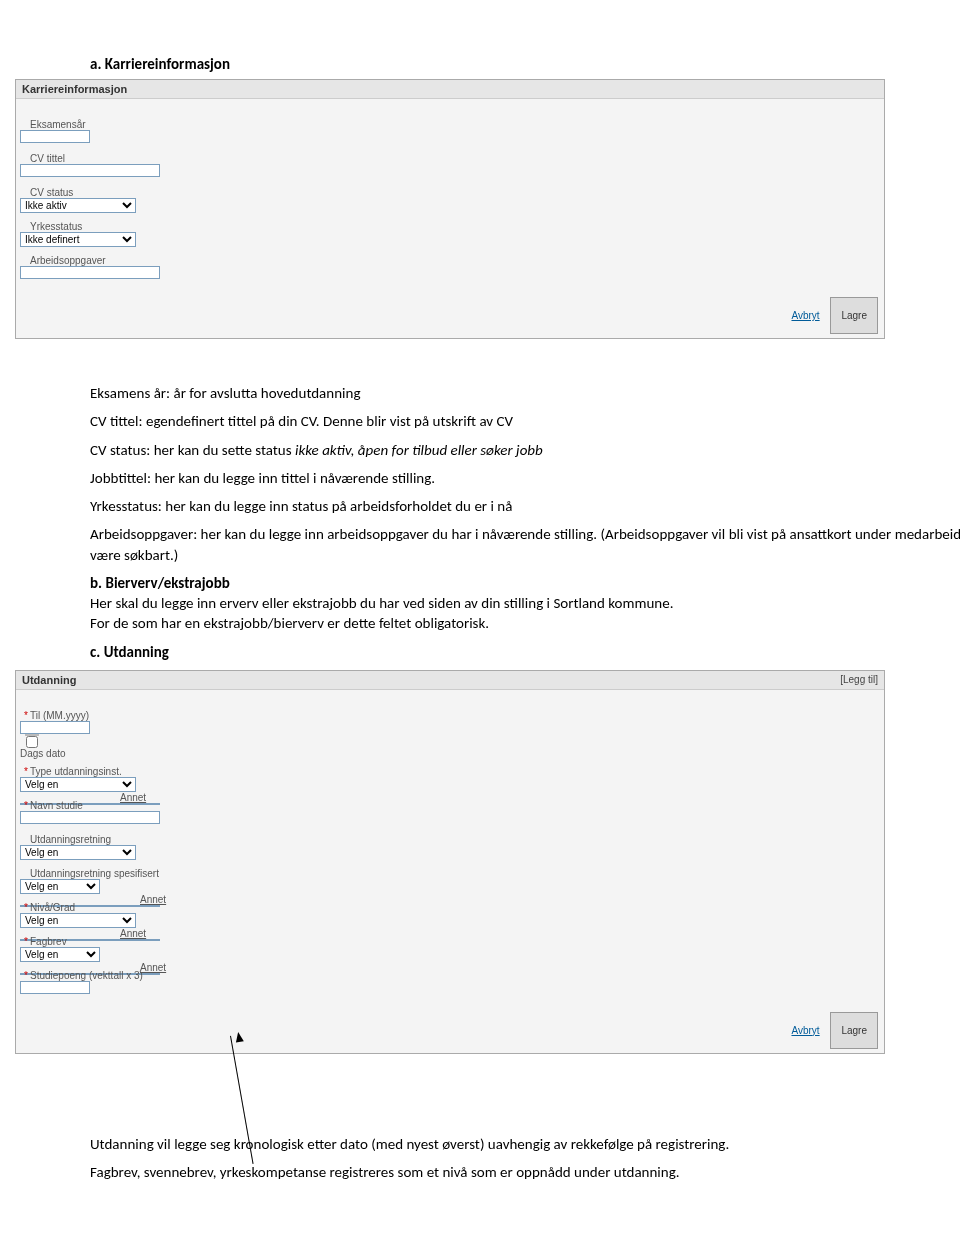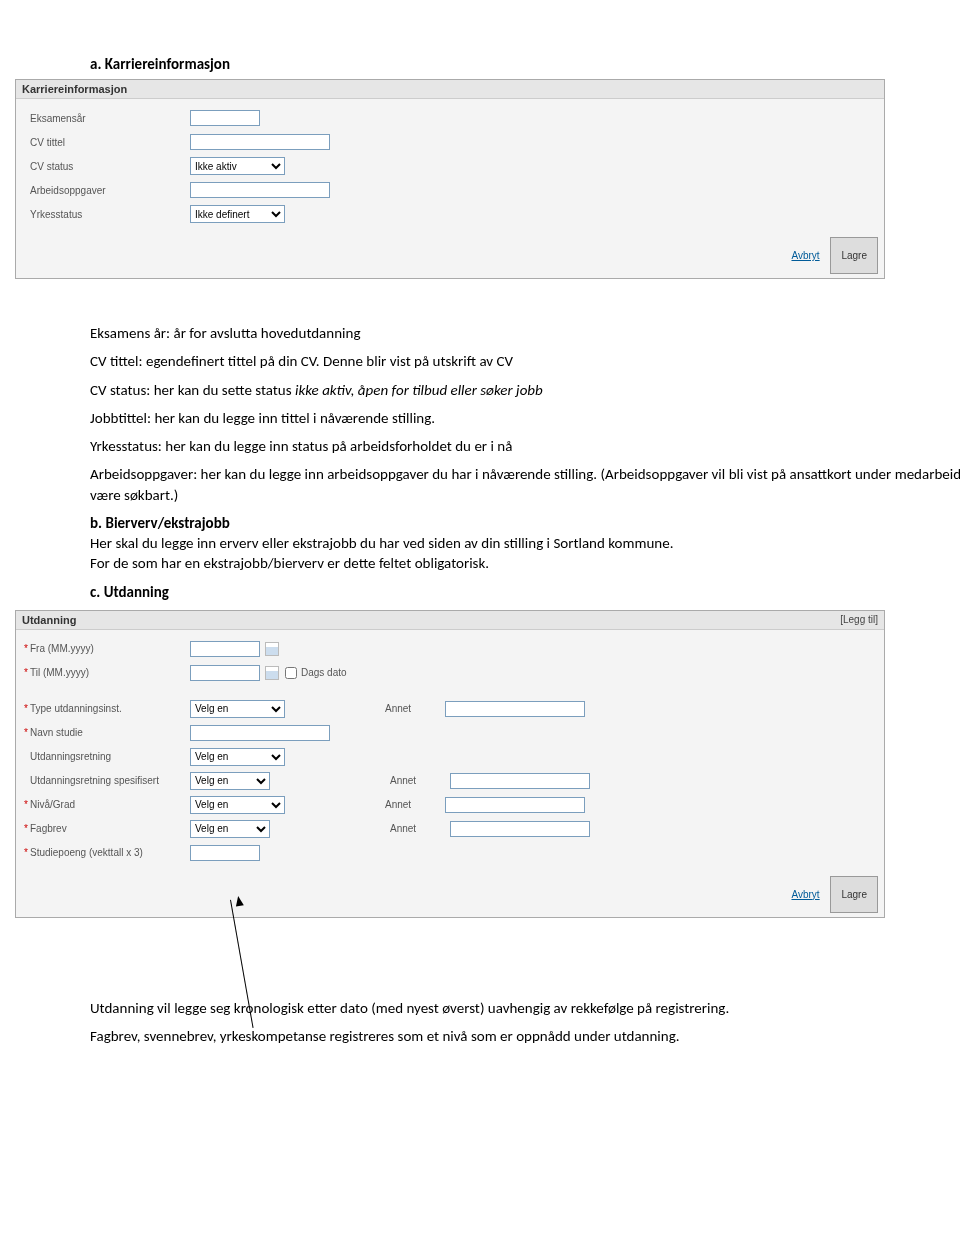--- a/index.html
+++ b/index.html
@@ -32,23 +32,23 @@
     align-items: center;
   }
   .panel-body {
     padding: 4px 4px 4px 4px;
     font-family: Arial, sans-serif;
     font-size: 10px;
     color: #555;
   }
   .form-row {
     display: flex;
-    align-items: center;
-    margin: 6px 0;
+    margin: 16px 0;
     height: 18px;
+    flex-direction: column;
   }
   .form-row .lbl {
     width: 170px;
     white-space: nowrap;
   }
   .form-row .req {
     color: #c00;
     width: 8px;
     display: inline-block;
     text-align: right;
@@ -62,31 +62,31 @@
     padding: 0 2px;
   }
   .form-row select {
     height: 18px;
     border: 1px solid #7b9ebd;
     background: #fff;
     font-size: 10px;
   }
   .w70 { width: 70px; }
   .w140 { width: 140px; }
-  .w100 { width: 95px; }
+  .w100 { width: 116px; }
   .w80 { width: 80px; }
   .cal-icon {
     width: 14px; height: 14px; margin-left: 5px;
     display: inline-block;
     border: 1px solid #bbb;
     background: linear-gradient(#fff 0 30%, #cde 30% 100%);
     position: relative;
   }
   .chk { width: 12px; height: 12px; margin: 0 4px 0 6px; }
-  .annet-lbl { width: 60px; margin-left: 100px; color:#555; }
+  .annet-lbl { width: 60px; margin-left: 100px; color:#555;text-decoration:underline; }
   .annet-input {
     height: 16px;
     border: 1px solid #7b9ebd;
     background: #fff;
     font-size: 10px;
     width: 140px;
     display:inline-block;
   }
   .panel-actions {
     text-align: right;
@@ -157,26 +157,26 @@
     </div>
     <div class="form-row">
       <span class="lbl"><span class="req">&nbsp;</span><span>CV tittel</span></span>
       <input class="w140" type="text" style="">
     </div>
     <div class="form-row">
       <span class="lbl"><span class="req">&nbsp;</span><span>CV status</span></span>
       <select class="w100"><option>Ikke aktiv</option></select>
     </div>
     <div class="form-row">
+      <span class="lbl"><span class="req">&nbsp;</span><span>Yrkesstatus</span></span>
+      <select class="w100"><option>Ikke definert</option></select>
+    </div>
+    <div class="form-row">
       <span class="lbl"><span class="req">&nbsp;</span><span>Arbeidsoppgaver</span></span>
       <input class="w140" type="text" style="">
-    </div>
-    <div class="form-row">
-      <span class="lbl"><span class="req">&nbsp;</span><span>Yrkesstatus</span></span>
-      <select class="w100"><option>Ikke definert</option></select>
     </div>
   </div>
   <div class="panel-actions">
     <span class="link-avbryt">Avbryt</span>
     <button class="btn-lagre">Lagre</button>
   </div>
 </div>
 
 <div class="section-spacer-lg"></div>
 
@@ -201,25 +201,20 @@
   <span class="sub-b">Utdanning</span>
 </p>
 
 <div class="panel">
   <div class="panel-title">
     <span>Utdanning</span>
     <span class="legg-til">[Legg til]</span>
   </div>
   <div class="panel-body">
     <div class="form-row">
-      <span class="lbl"><span class="req">*</span><span>Fra (MM.yyyy)</span></span>
-      <input class="w70" type="text" style="">
-      <span class="cal-icon"></span>
-    </div>
-    <div class="form-row">
       <span class="lbl"><span class="req">*</span><span>Til (MM.yyyy)</span></span>
       <input class="w70" type="text" style="">
       <span class="cal-icon"></span>
       <input type="checkbox" class="chk" style="">
       <span>Dags dato</span>
     </div>
     <div style="height:6px"></div>
     <div class="form-row">
       <span class="lbl"><span class="req">*</span><span>Type utdanningsinst.</span></span>
       <select class="w100"><option>Velg en</option></select>

